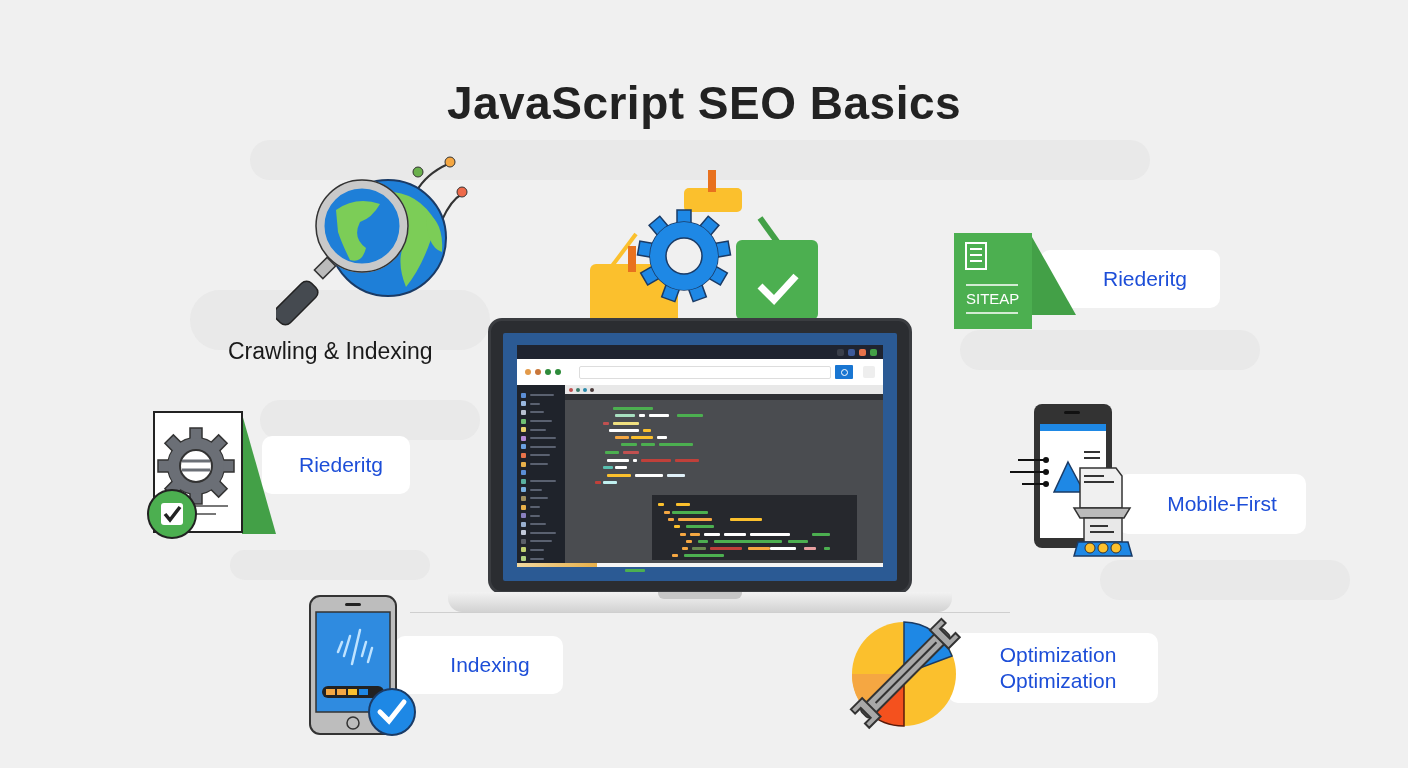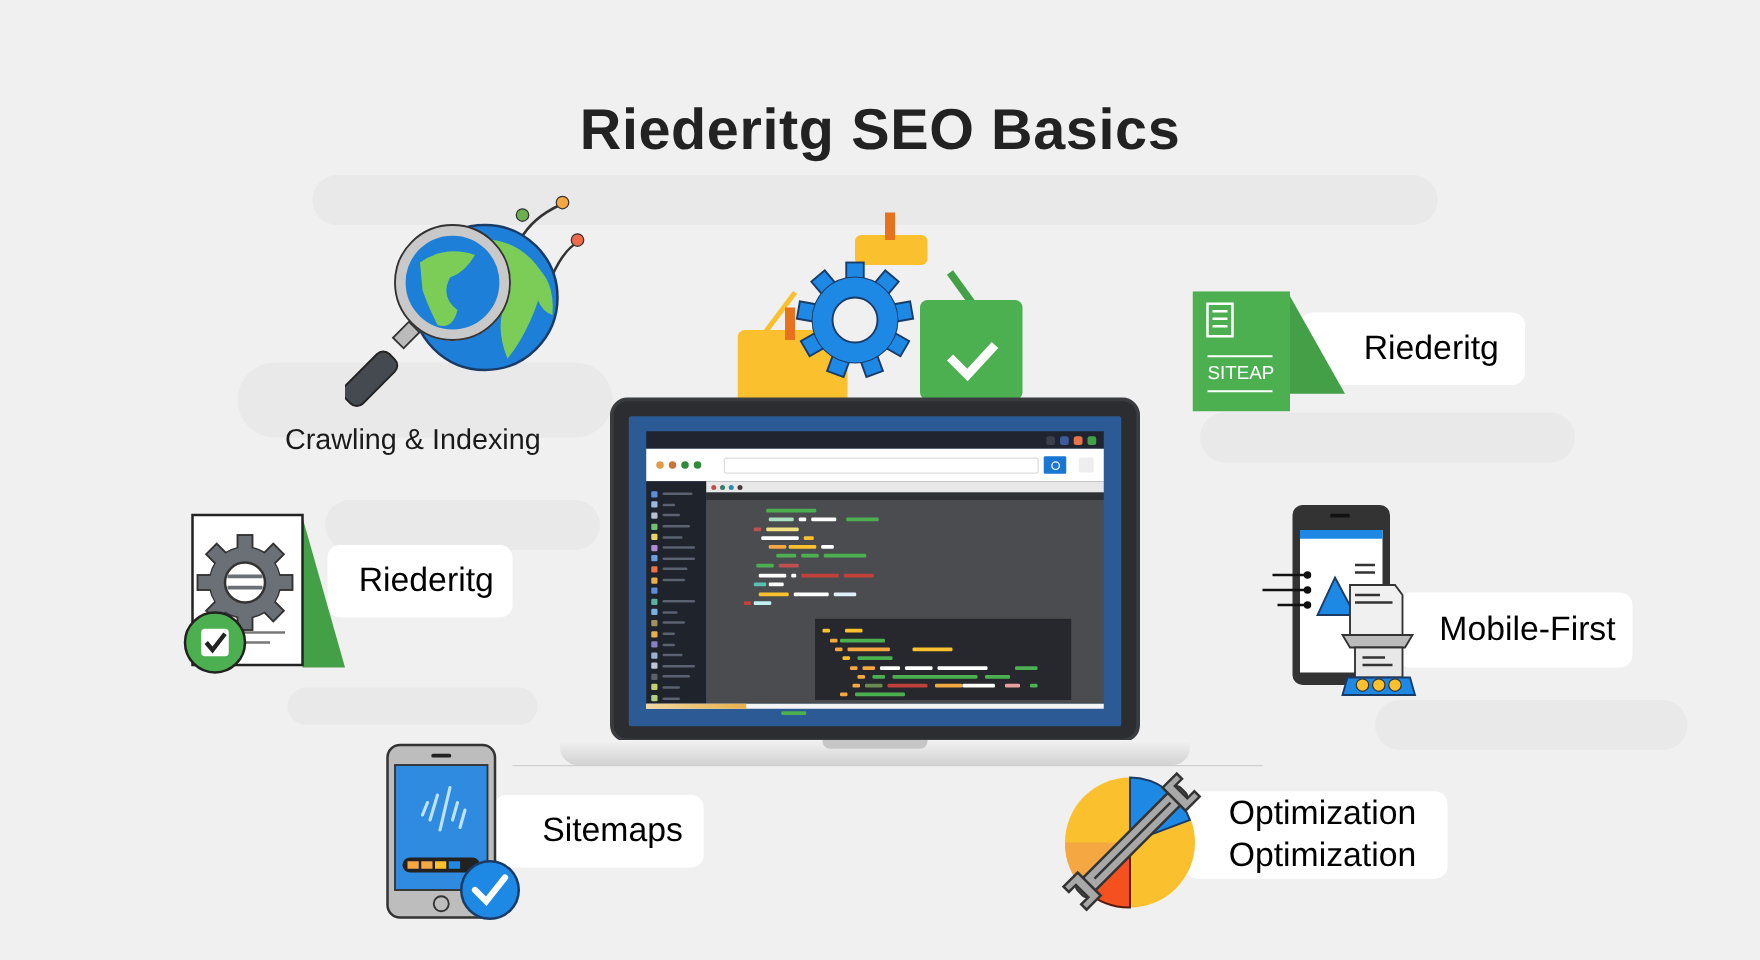--- a/index.html
+++ b/index.html
@@ -12,21 +12,21 @@
   .bg-streak {
     position: absolute; border-radius: 60px; background: #e6e6e6; opacity: .7;
   }
   .title {
     position: absolute; left: 0; width: 1408px; top: 76px;
     text-align: center; font-size: 46px; font-weight: bold; color: #222;
     letter-spacing: .5px;
   }
   .pill {
     position: absolute; background: #fff; border-radius: 10px;
-    font-size: 27px; color: #000000; display: flex; align-items: center;
+    font-size: 21px; color: #1d4ed8; display: flex; align-items: center;
     justify-content: center; text-align: center; line-height: 1.25;
   }
   .plain-label { position: absolute; font-size: 23px; color: #1a1a1a; }
   .abs { position: absolute; }
   svg { display: block; }
 
   
   .laptop-lid {
     position: absolute; left: 488px; top: 318px; width: 424px; height: 276px;
     background: #2b2d31; border-radius: 14px; border: 3px solid #3a3c40;
@@ -87,21 +87,21 @@
 </head>
 <body>
 
 <div class="bg-streak" style="left:250px;top:140px;width:900px;height:40px;"></div>
 <div class="bg-streak" style="left:190px;top:290px;width:300px;height:60px;"></div>
 <div class="bg-streak" style="left:960px;top:330px;width:300px;height:40px;"></div>
 <div class="bg-streak" style="left:260px;top:400px;width:220px;height:40px;"></div>
 <div class="bg-streak" style="left:1100px;top:560px;width:250px;height:40px;"></div>
 <div class="bg-streak" style="left:230px;top:550px;width:200px;height:30px;"></div>
 
-<div class="title">Riederitg SEO Basics</div>
+<div class="title">JavaScript SEO Basics</div>
 
 <div class="abs" style="left:276px;top:152px;">
   <svg width="200" height="180" viewBox="0 0 200 180">
     <path d="M140 40 Q150 22 172 12" stroke="#333" stroke-width="2" fill="none"></path>
     <path d="M140 40 Q168 50 166 88" stroke="#333" stroke-width="2" fill="none"></path>
     <path d="M166 68 Q175 48 186 42" stroke="#333" stroke-width="2" fill="none"></path>
     <circle cx="174" cy="10" r="5" fill="#f5a742" stroke="#333" stroke-width="1"></circle>
     <circle cx="142" cy="20" r="5" fill="#6ab04c" stroke="#333" stroke-width="1"></circle>
     <circle cx="186" cy="40" r="5" fill="#ee6a4a" stroke="#333" stroke-width="1"></circle>
     <circle cx="112" cy="86" r="58" fill="#1e7fd8" stroke="#1a3b66" stroke-width="2"></circle>
@@ -191,21 +191,21 @@
     <line x1="86" y1="122" x2="104" y2="122" stroke="#333" stroke-width="2"></line>
     <line x1="86" y1="128" x2="110" y2="128" stroke="#333" stroke-width="2"></line>
     <polygon points="74,138 124,138 128,152 70,152" fill="#1e88e5" stroke="#1a3b66" stroke-width="1.5"></polygon>
     <circle cx="86" cy="144" r="5" fill="#fbc02d" stroke="#333" stroke-width="1"></circle>
     <circle cx="99" cy="144" r="5" fill="#fbc02d" stroke="#333" stroke-width="1"></circle>
     <circle cx="112" cy="144" r="5" fill="#fbc02d" stroke="#333" stroke-width="1"></circle>
   </svg>
 </div>
 
 <div class="pill" style="left:395px;top:636px;width:168px;height:58px;padding-left:22px;">
-  <span>Sitemaps</span>
+  <span>Indexing</span>
 </div>
 <div class="abs" style="left:308px;top:594px;">
   <svg width="112" height="146" viewBox="0 0 112 146">
     <rect x="2" y="2" width="86" height="138" rx="10" fill="#bdbdbd" stroke="#333" stroke-width="2"></rect>
     <rect x="8" y="18" width="74" height="100" fill="#2f8be0" stroke="#333" stroke-width="1.5"></rect>
     <rect x="37" y="9" width="16" height="3" rx="1.5" fill="#222"></rect>
     <circle cx="45" cy="129" r="6" fill="none" stroke="#333" stroke-width="1.5"></circle>
     <g stroke="#bfe3ff" stroke-width="2.5" stroke-linecap="round">
       <line x1="30" y1="58" x2="34" y2="48"></line>
       <line x1="36" y1="62" x2="42" y2="42"></line>

